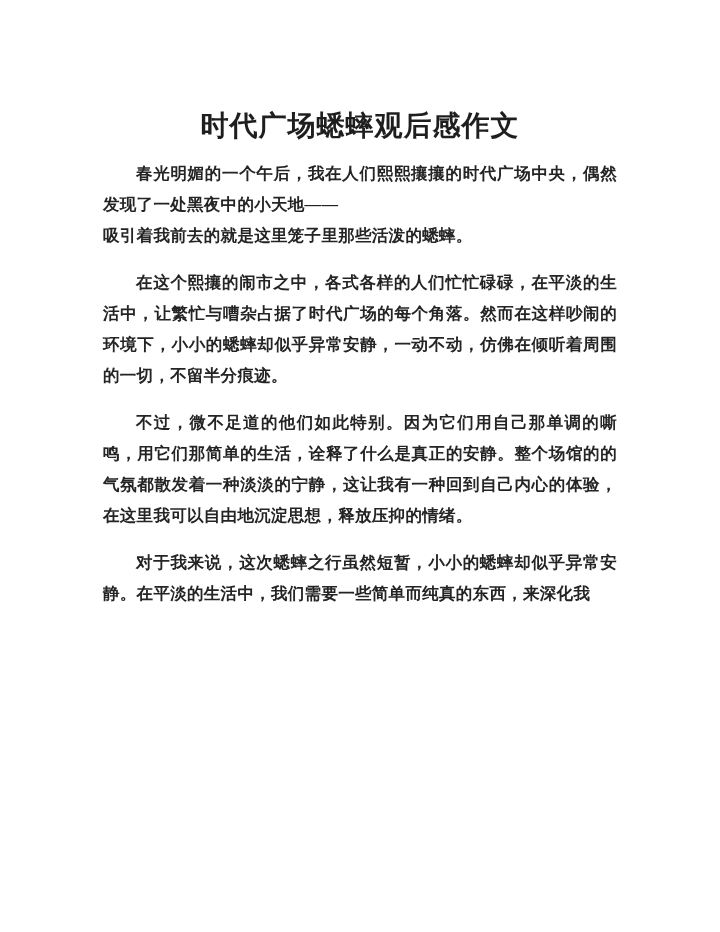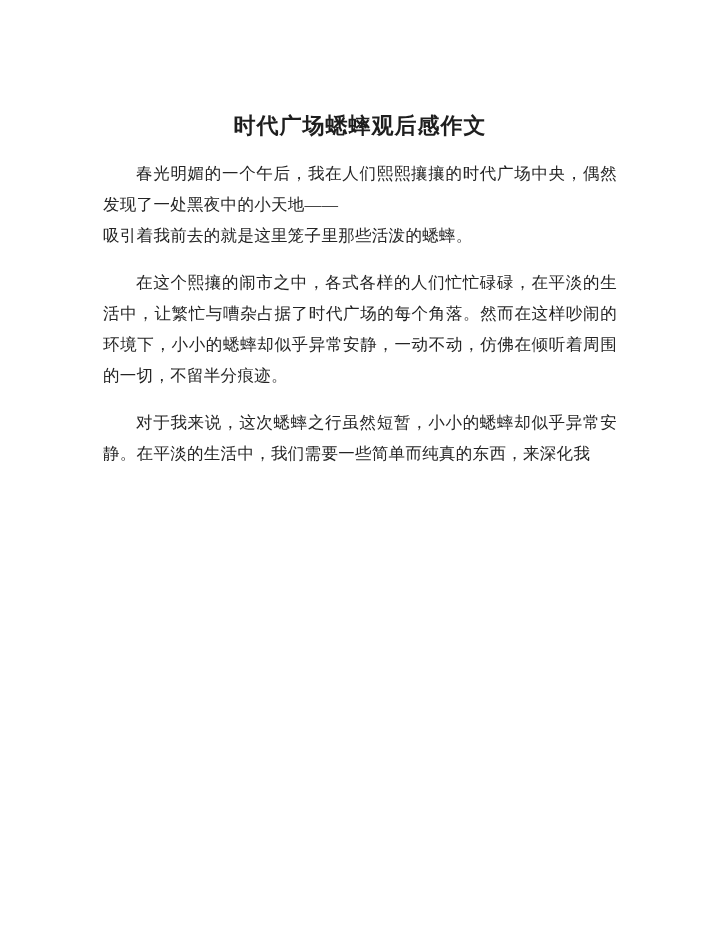--- a/index.html
+++ b/index.html
@@ -14,45 +14,47 @@
     margin: 0 auto;
     background: #ffffff;
     box-sizing: border-box;
     padding: 110px 103px 0 103px;
     overflow: hidden;
     font-family: "Liberation Serif", "DejaVu Serif", serif;
   }
   .title {
     margin: 0 0 14px 0;
     font-family: "Liberation Serif", "DejaVu Serif", serif;
-    font-size: 22px;
+    font-size: 28px;
     line-height: 32px;
     font-weight: bold;
     letter-spacing: 1px;
     text-align: center;
     color: #1e1e1e;
   }
   .para {
     margin: 16px 0 9px 0;
     font-size: 16.5px;
     line-height: 31px;
     letter-spacing: 0.3px;
     text-align: justify;
     text-justify: inter-ideograph;
     white-space: pre-line;
     color: #242424;
+    font-weight: bold;
   }
   .para.indent {
     text-indent: 2em;
   }
 </style>
 </head>
 <body>
 
 <div class="page">
   <h1 class="title">时代广场蟋蟀观后感作文</h1>
   <section>
       <p class="para indent">春光明媚的一个午后，我在人们熙熙攘攘的时代广场中央，偶然发现了一处黑夜中的小天地——
 吸引着我前去的就是这里笼子里那些活泼的蟋蟀。</p>
       <p class="para indent">在这个熙攘的闹市之中，各式各样的人们忙忙碌碌，在平淡的生活中，让繁忙与嘈杂占据了时代广场的每个角落。然而在这样吵闹的环境下，小小的蟋蟀却似乎异常安静，一动不动，仿佛在倾听着周围的一切，不留半分痕迹。</p>
+      <p class="para indent">不过，微不足道的他们如此特别。因为它们用自己那单调的嘶鸣，用它们那简单的生活，诠释了什么是真正的安静。整个场馆的的气氛都散发着一种淡淡的宁静，这让我有一种回到自己内心的体验，在这里我可以自由地沉淀思想，释放压抑的情绪。</p>
       <p class="para indent">对于我来说，这次蟋蟀之行虽然短暂，小小的蟋蟀却似乎异常安静。在平淡的生活中，我们需要一些简单而纯真的东西，来深化我</p>
     </section>
 </div>
 
 </body></html>

